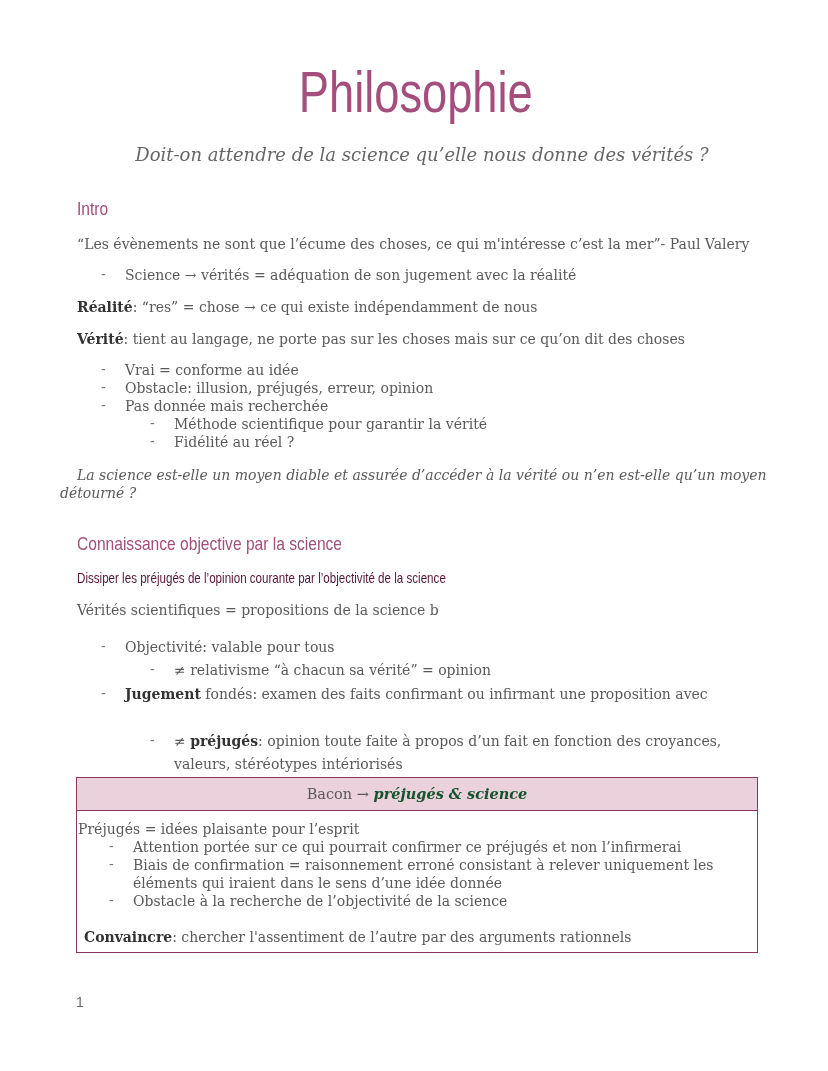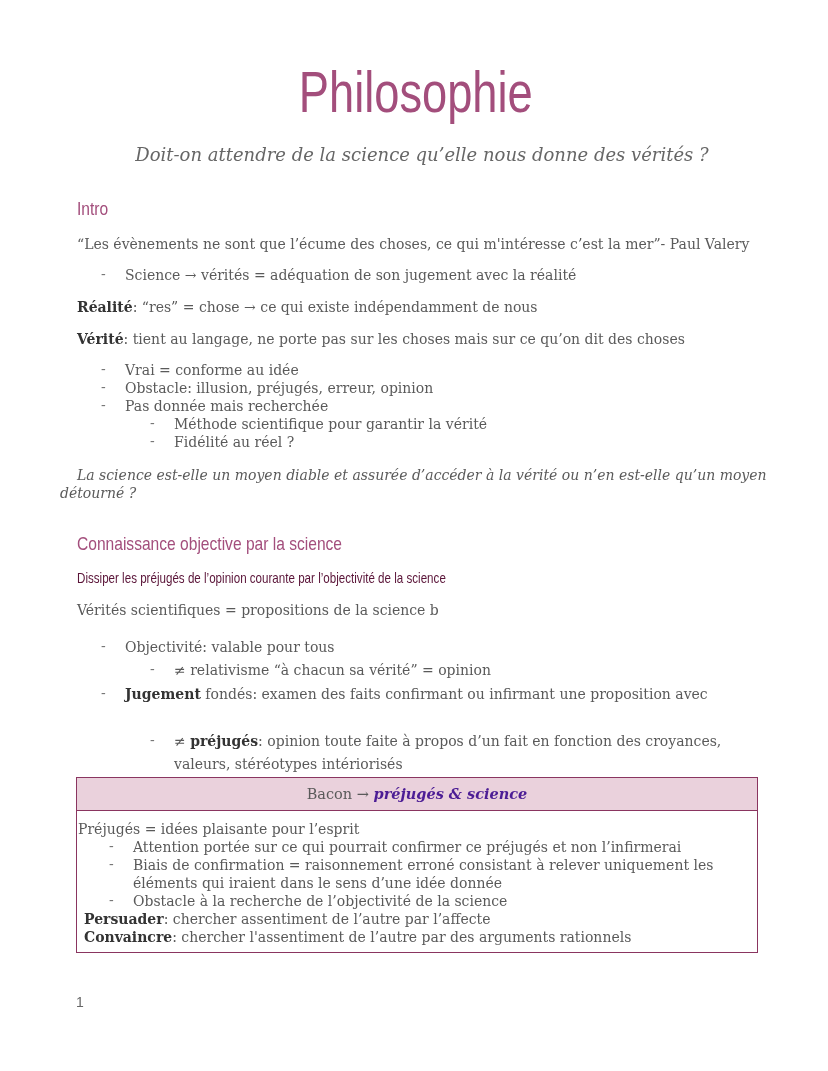--- a/index.html
+++ b/index.html
@@ -18,21 +18,21 @@
         font-size: 14.5px; color: #5a1438; transform: scaleX(0.8); transform-origin: 0 0; white-space: nowrap; }
   .line { position: absolute; font-size: 14px; color: #5a5a5a; white-space: nowrap; line-height: 18px; }
   .line b { color: #333333; font-weight: bold; margin-top: 26px; }
   .dash { position: absolute; font-size: 14px; color: #777; }
   .ital { font-style: italic; }
   .box { position: absolute; left: 76px; top: 777px; width: 682px; height: 176px;
          border: 1.5px solid #8a3560; box-sizing: border-box; }
   .box-head { position: absolute; left: 0; top: 0; width: 100%; height: 33px; background: #ead1dc;
               border-bottom: 1.5px solid #8a3560; box-sizing: border-box; text-align: center;
               font-size: 14.5px; line-height: 32px; color: #5a5a5a; }
-  .box-head b { font-style: italic; color: #4c1d95; }
+  .box-head b { font-style: italic; color: #14532d; }
   .box .line { font-size: 14px; line-height: 18px; }
   .pagenum { position: absolute; left: 76px; top: 994px; font-size: 14px; color: #666;
              font-family: "Liberation Sans", sans-serif; }
 </style>
 </head>
 <body>
 
 <div class="page">
 
   <div class="title">Philosophie</div>
@@ -81,18 +81,17 @@
   <div class="box">
     <div class="box-head"><span>Bacon → </span><b>préjugés &amp; science</b></div>
     <div class="line" style="left:1px; top:42px;">Préjugés = idées plaisante pour l’esprit</div>
     <span class="dash" style="left:32px; top:60px;">-</span>
     <div class="line" style="left:56px; top:60px;">Attention portée sur ce qui pourrait confirmer ce préjugés et non l’infirmerai</div>
     <span class="dash" style="left:32px; top:78px;">-</span>
     <div class="line" style="left:56px; top:78px;">Biais de confirmation = raisonnement erroné consistant à relever uniquement les</div>
     <div class="line" style="left:56px; top:96px;">éléments qui iraient dans le sens d’une idée donnée</div>
     <span class="dash" style="left:32px; top:114px;">-</span>
     <div class="line" style="left:56px; top:114px;">Obstacle à la recherche de l’objectivité de la science</div>
-    <div class="line" style="left:7px; top:132px;"><b>Persuader</b><span>: chercher assentiment de l’autre par l’affecte</span></div>
     <div class="line" style="left:7px; top:150px;"><b>Convaincre</b><span>: chercher l'assentiment de l’autre par des arguments rationnels</span></div>
   </div>
 
   <div class="pagenum">1</div>
 </div>
 
 </body></html>

